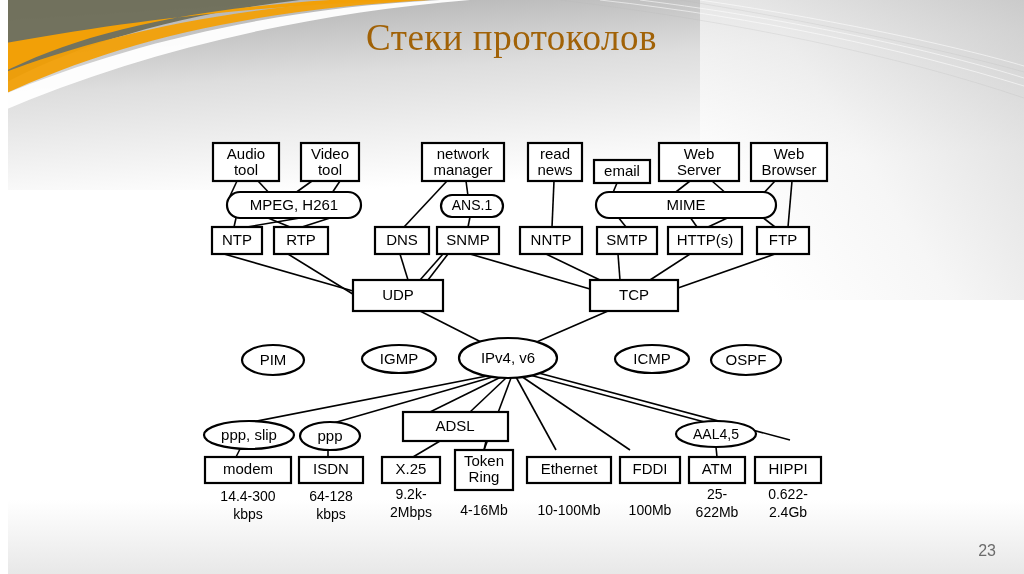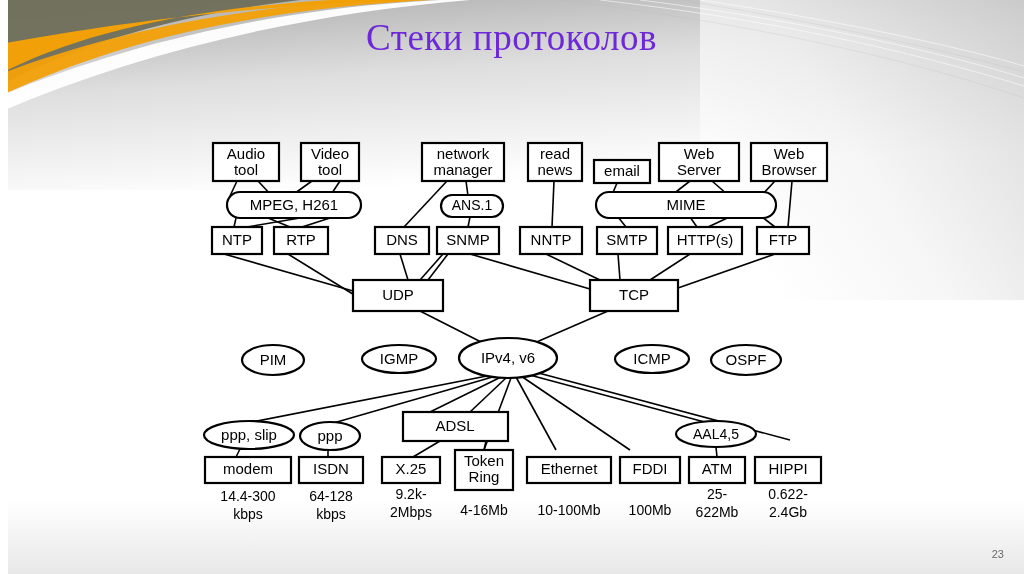--- a/index.html
+++ b/index.html
@@ -30,31 +30,31 @@
   
   #slide-title {
     position: absolute;
     left: 0;
     top: 16px;
     width: 1023px;
     text-align: center;
     font-family: "Liberation Serif", serif;
     font-size: 37px;
     font-weight: normal;
-    color: #6d28d9;
+    color: #a16207;
     letter-spacing: 0.5px;
     white-space: nowrap;
   }
   
   #page-number {
     position: absolute;
-    right: 20px;
+    right: 28px;
     bottom: 14px;
     font-family: "Liberation Sans", sans-serif;
-    font-size: 11px;
+    font-size: 16px;
     color: #6b6b6b;
   }
   
   #diagram {
     position: absolute;
     left: 0;
     top: 0;
     width: 1024px;
     height: 574px;
   }

